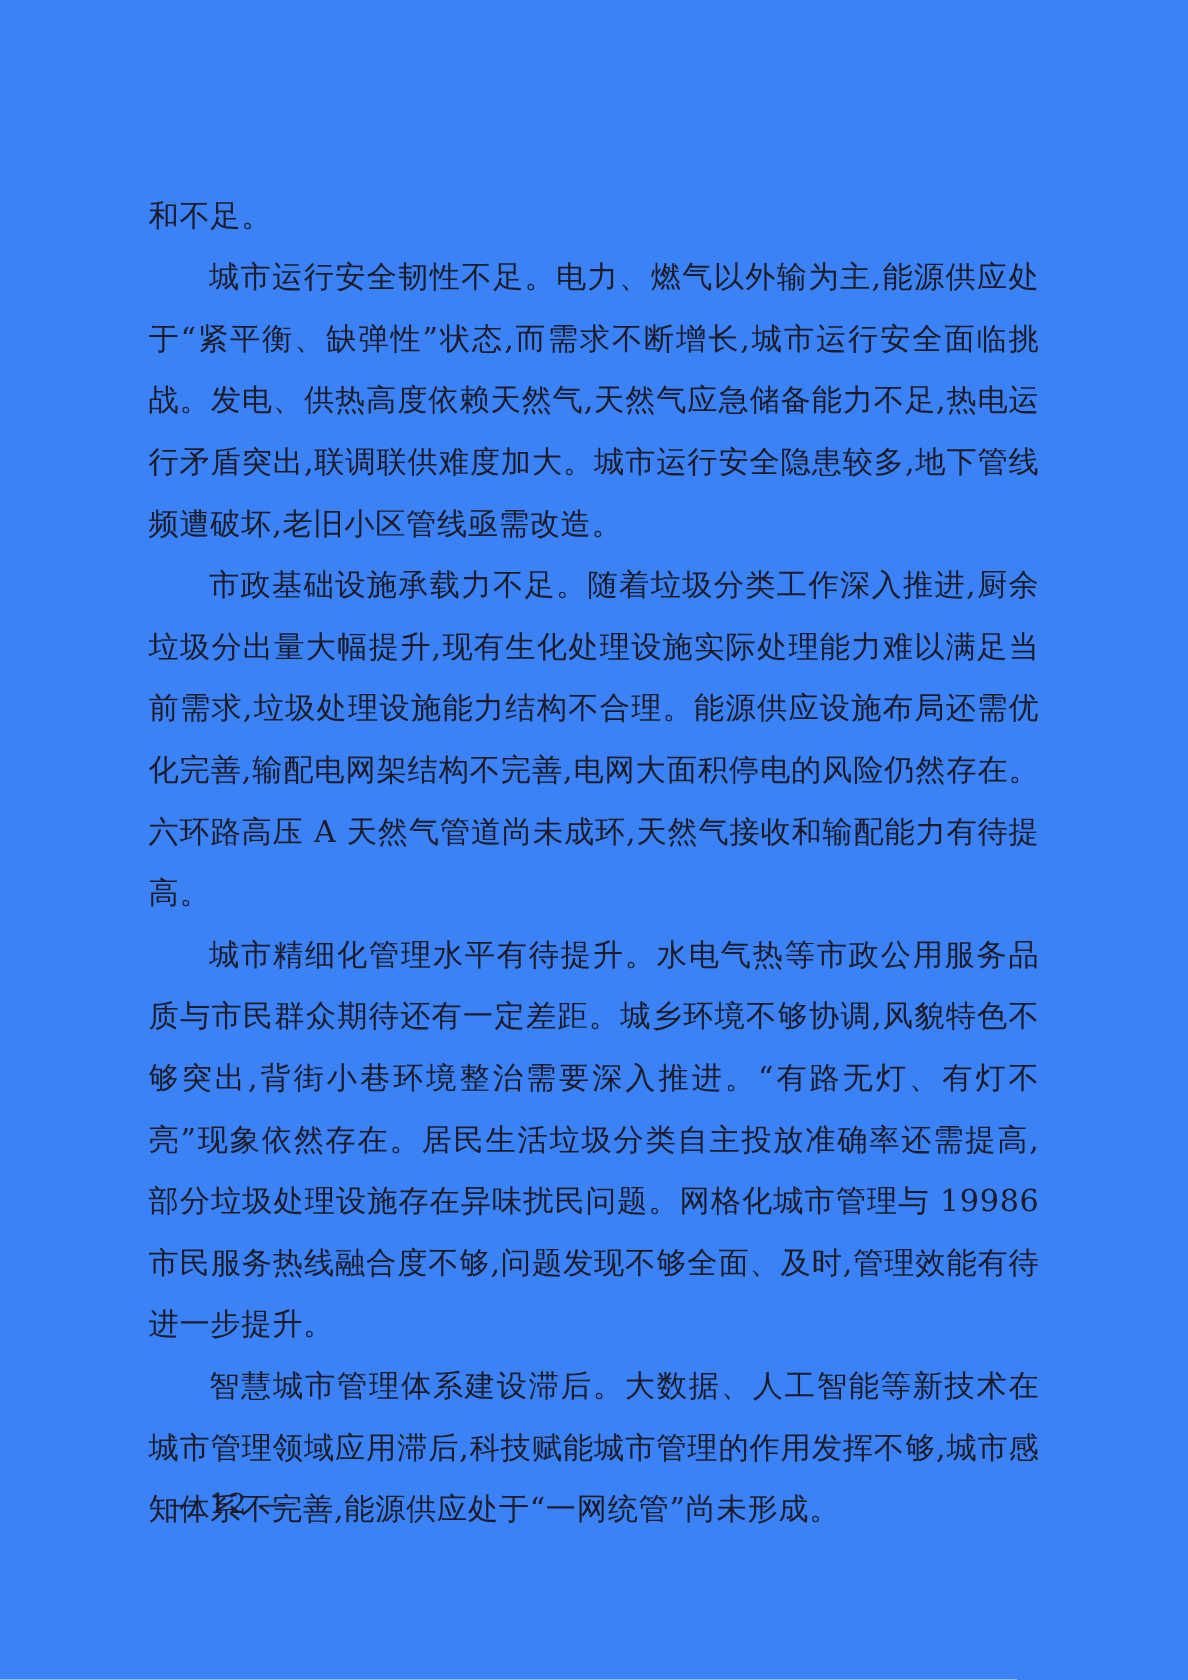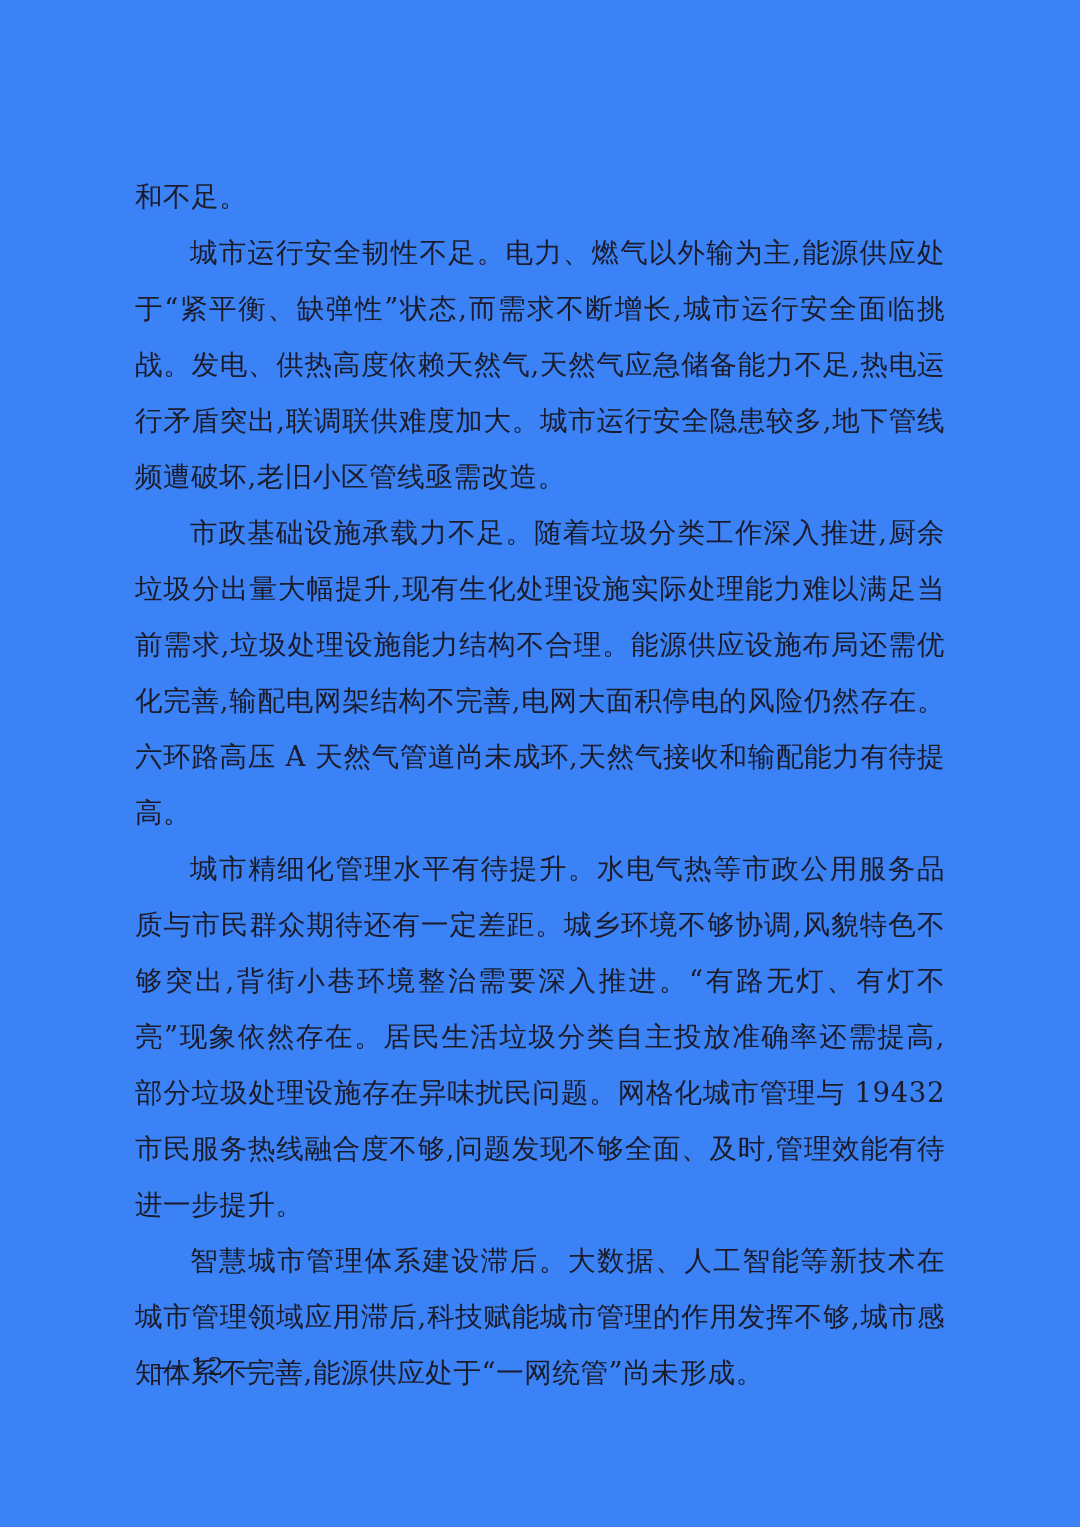--- a/index.html
+++ b/index.html
@@ -52,19 +52,19 @@
   }
 </style>
 </head>
 <body>
 
 <div class="page">
   <div class="content">
     <p class="para">和不足。</p>
     <p class="para indent">城市运行安全韧性不足。电力、燃气以外输为主,能源供应处于“紧平衡、缺弹性”状态,而需求不断增长,城市运行安全面临挑战。发电、供热高度依赖天然气,天然气应急储备能力不足,热电运行矛盾突出,联调联供难度加大。城市运行安全隐患较多,地下管线频遭破坏,老旧小区管线亟需改造。</p>
     <p class="para indent">市政基础设施承载力不足。随着垃圾分类工作深入推进,厨余垃圾分出量大幅提升,现有生化处理设施实际处理能力难以满足当前需求,垃圾处理设施能力结构不合理。能源供应设施布局还需优化完善,输配电网架结构不完善,电网大面积停电的风险仍然存在。六环路高压 A 天然气管道尚未成环,天然气接收和输配能力有待提高。</p>
-    <p class="para indent">城市精细化管理水平有待提升。水电气热等市政公用服务品质与市民群众期待还有一定差距。城乡环境不够协调,风貌特色不够突出,背街小巷环境整治需要深入推进。“有路无灯、有灯不亮”现象依然存在。居民生活垃圾分类自主投放准确率还需提高,部分垃圾处理设施存在异味扰民问题。网格化城市管理与 19432 市民服务热线融合度不够,问题发现不够全面、及时,管理效能有待进一步提升。</p>
+    <p class="para indent">城市精细化管理水平有待提升。水电气热等市政公用服务品质与市民群众期待还有一定差距。城乡环境不够协调,风貌特色不够突出,背街小巷环境整治需要深入推进。“有路无灯、有灯不亮”现象依然存在。居民生活垃圾分类自主投放准确率还需提高,部分垃圾处理设施存在异味扰民问题。网格化城市管理与 19986 市民服务热线融合度不够,问题发现不够全面、及时,管理效能有待进一步提升。</p>
     <p class="para indent">智慧城市管理体系建设滞后。大数据、人工智能等新技术在城市管理领域应用滞后,科技赋能城市管理的作用发挥不够,城市感知体系不完善,能源供应处于“一网统管”尚未形成。</p>
   </div>
   <div class="footer">
     <span class="pagenum">— 12 —</span>
   </div>
 </div>
 
 </body></html>

